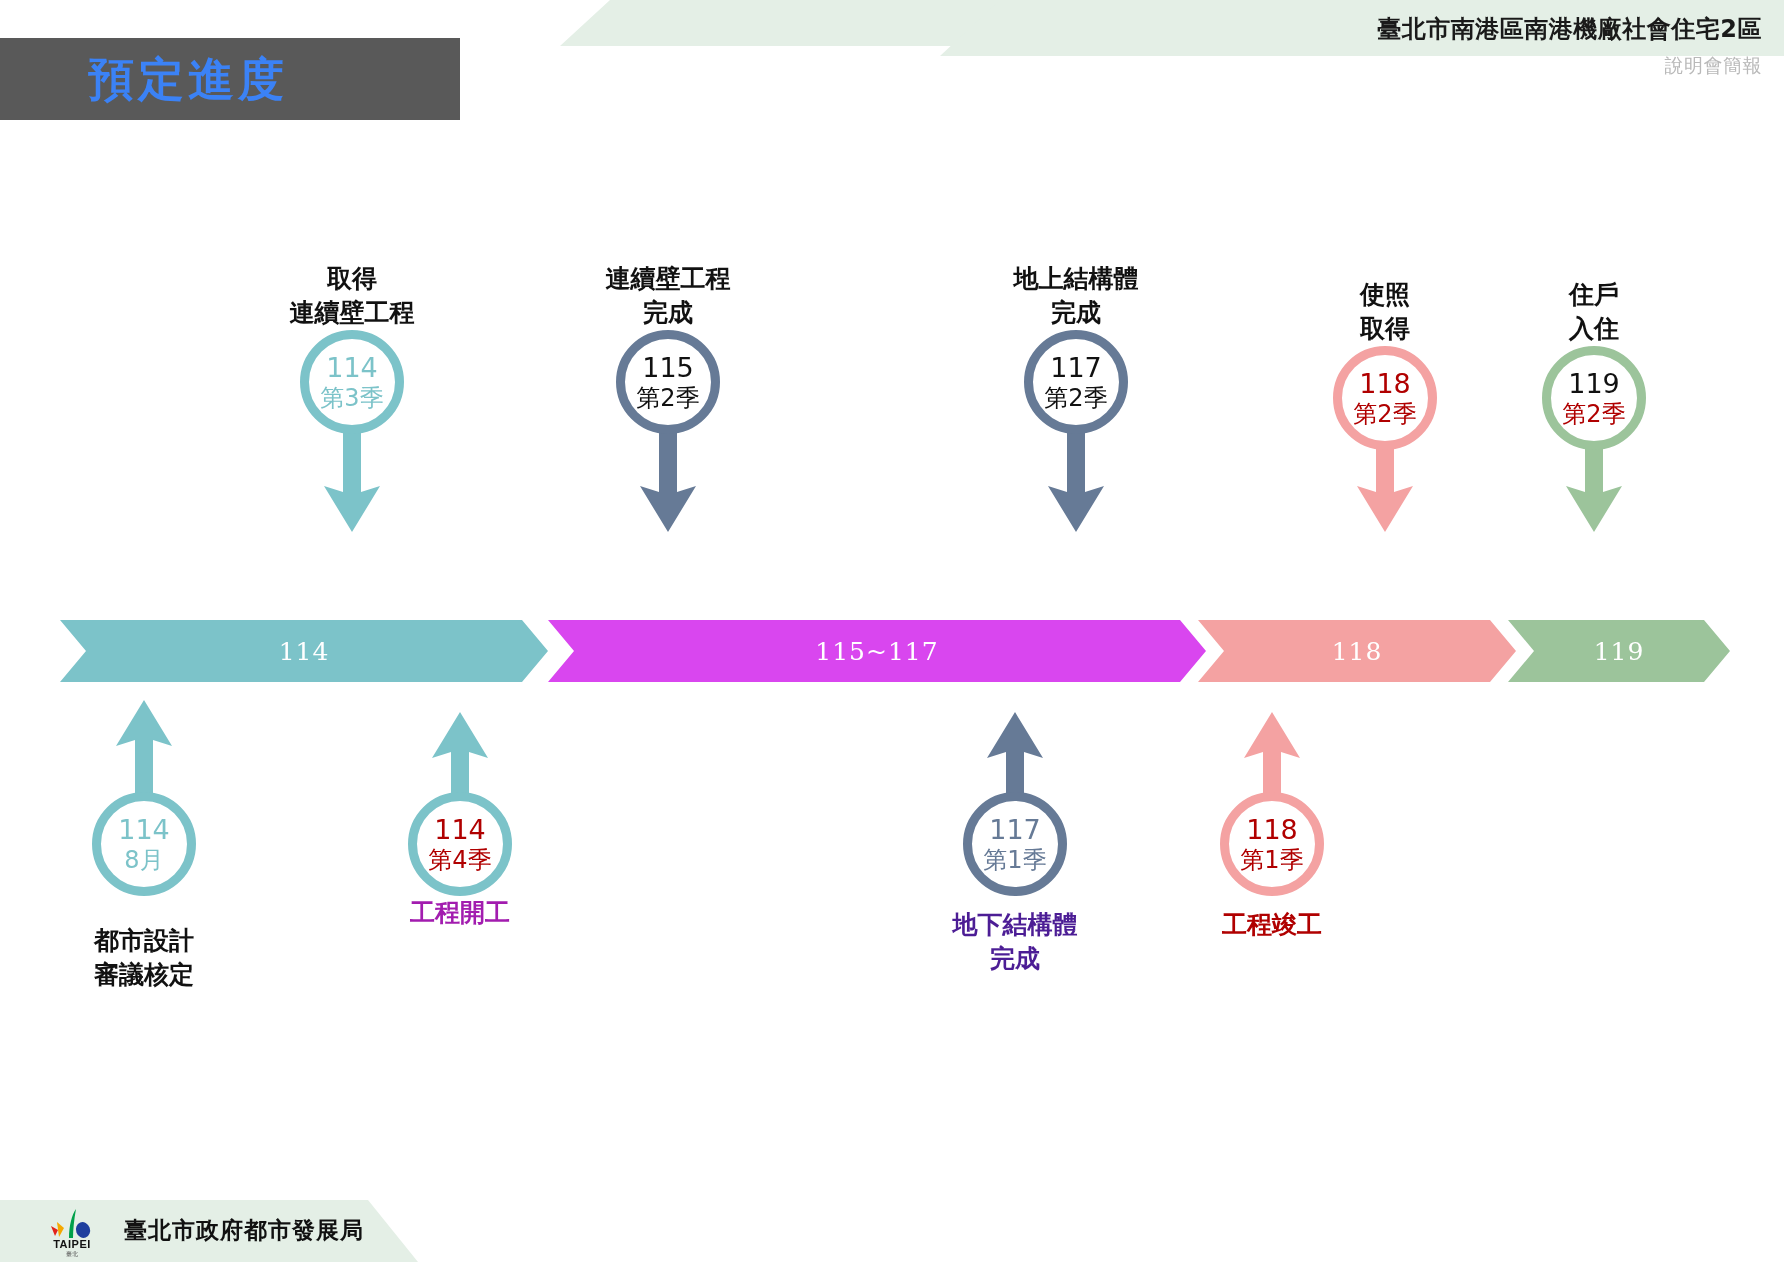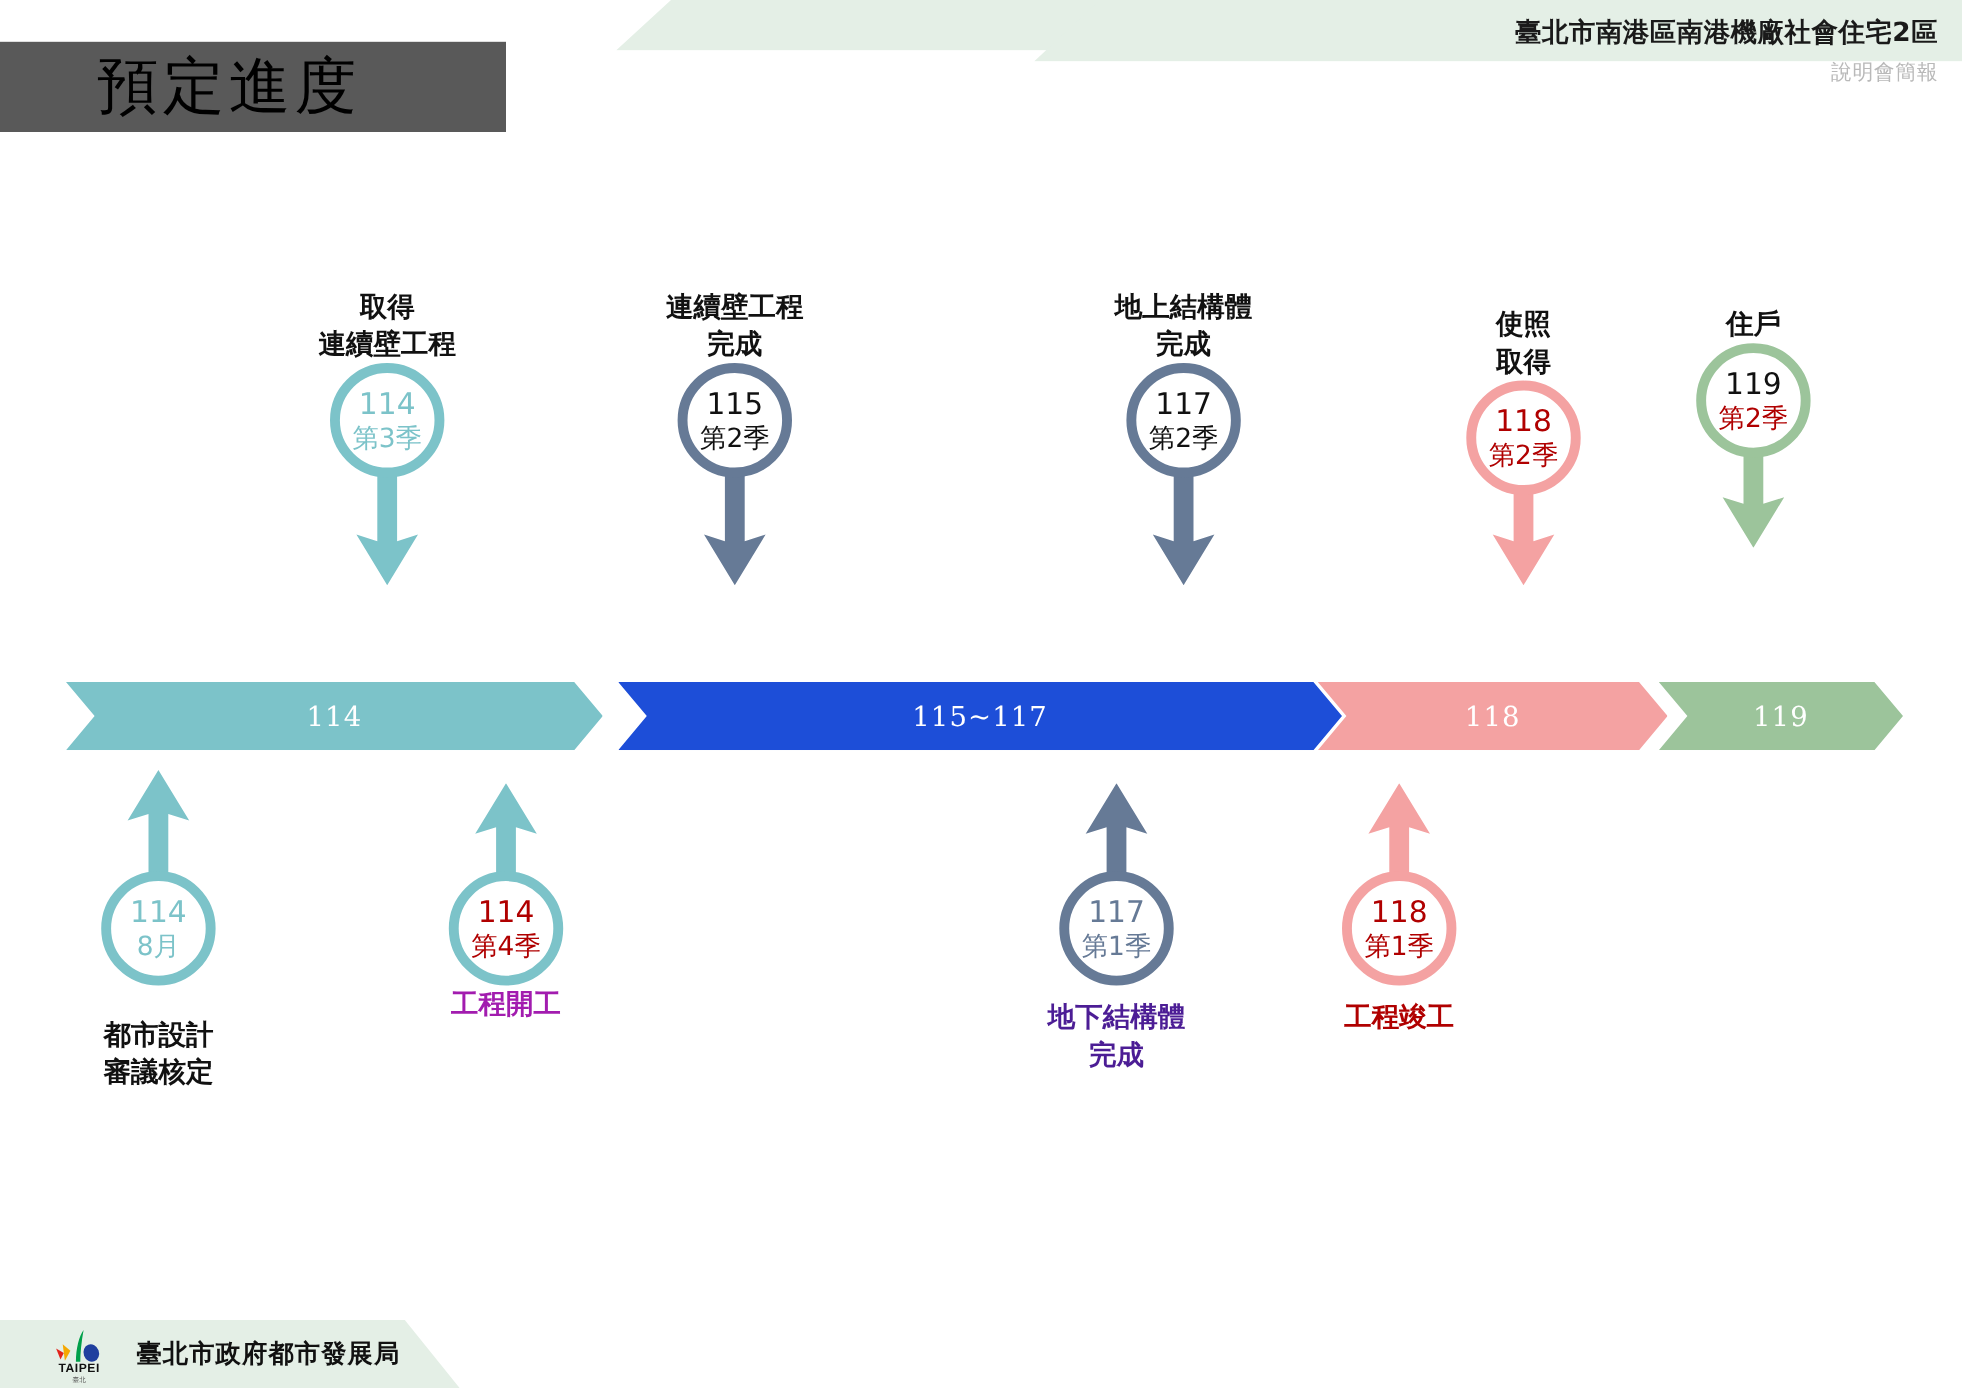--- a/index.html
+++ b/index.html
@@ -31,21 +31,21 @@
     font-size:19px;color:#b9b9b9;letter-spacing:.5px;white-space:nowrap;
   }
 
   
   .title-box{
     position:absolute;left:0;top:38px;width:460px;height:82px;
     background:#595959;
   }
   .title-text{
     position:absolute;left:88px;top:50px;
-    font-size:56px;font-weight:normal;color:#000000;letter-spacing:4px;
+    font-size:46px;font-weight:bold;color:#3b82f6;letter-spacing:4px;
     line-height:58px;
   }
 
   
   .bar-wrap{position:absolute;left:0;top:620px;width:1784px;height:62px;}
   .seg{
     position:absolute;top:0;height:62px;
     display:flex;align-items:center;justify-content:center;
     color:#ffffff;font-size:25px;letter-spacing:1px;
     font-family:"DejaVu Serif","Liberation Serif",serif;
@@ -149,36 +149,37 @@
         <div class="c-line1" style="color:#b00000">118</div>
         <div class="c-line2" style="color:#b00000">第2季</div>
       </div>
       <svg class="arw" width="64" height="100" viewBox="0 0 64 100" style="margin-top: -18px;">
         <path d="M23 0 L23 60 L4 54 L32 100 L60 54 L41 60 L41 0 Z" fill="#f4a2a2"></path>
       </svg>
     </div>
     <div class="ms" style="left: 1454px; top: 278px; width: 280px;">
       <div class="ms-label" style="color:#111111">
         <div>住戶</div>
+        <div>入住</div>
       </div>
       <div class="circle" style="border-color:#9cc49b">
         <div class="c-line1" style="color:#111111">119</div>
         <div class="c-line2" style="color:#b00000">第2季</div>
       </div>
       <svg class="arw" width="64" height="100" viewBox="0 0 64 100" style="margin-top: -18px;">
         <path d="M23 0 L23 60 L4 54 L32 100 L60 54 L41 60 L41 0 Z" fill="#9cc49b"></path>
       </svg>
     </div>
   </div>
 
 <div class="bar-wrap" id="bar-wrap">
     <div class="seg" style="left: 60px; width: 488px; background: rgb(124, 195, 201); clip-path: polygon(0px 0px, 462px 0px, 488px 31px, 462px 62px, 0px 62px, 26px 31px);">
       <span>114</span>
     </div>
-    <div class="seg" style="left: 562px; width: 658px; background: #1d4ed8; clip-path: polygon(0px 0px, 632px 0px, 658px 31px, 632px 62px, 0px 62px, 26px 31px);">
+    <div class="seg" style="left: 548px; width: 658px; background: #d946ef; clip-path: polygon(0px 0px, 632px 0px, 658px 31px, 632px 62px, 0px 62px, 26px 31px);">
       <span>115~117</span>
     </div>
     <div class="seg" style="left: 1198px; width: 318px; background: rgb(244, 162, 162); clip-path: polygon(0px 0px, 292px 0px, 318px 31px, 292px 62px, 0px 62px, 26px 31px);">
       <span>118</span>
     </div>
     <div class="seg" style="left: 1508px; width: 222px; background: rgb(156, 196, 155); clip-path: polygon(0px 0px, 196px 0px, 222px 31px, 196px 62px, 0px 62px, 26px 31px);">
       <span>119</span>
     </div>
   </div>
 

